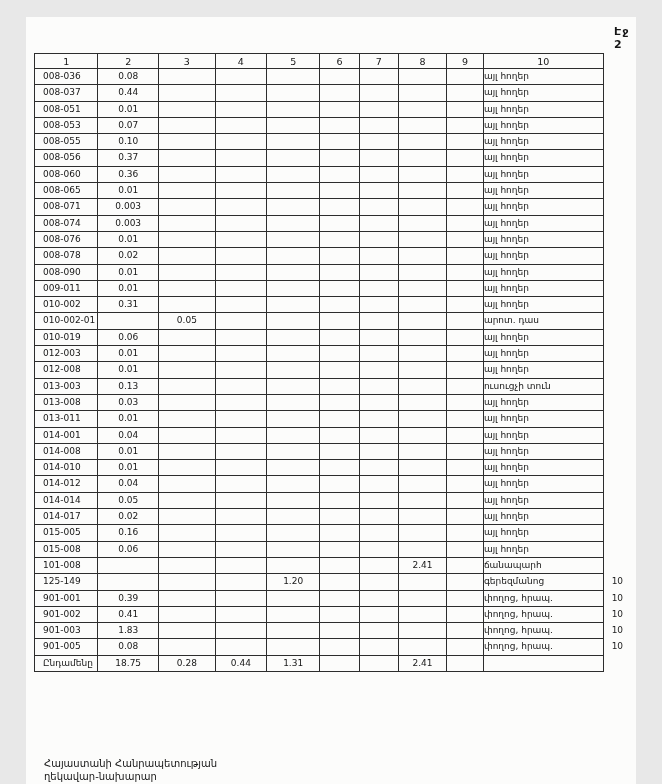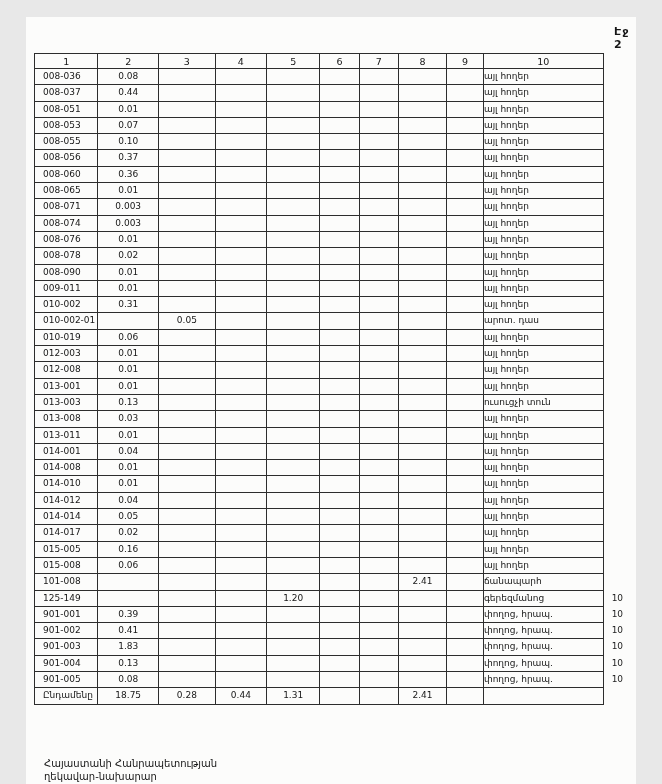--- a/index.html
+++ b/index.html
@@ -352,33 +352,20 @@
           <td class="c4"></td>
           <td class="c5"></td>
           <td class="c6"></td>
           <td class="c7"></td>
           <td class="c8"></td>
           <td class="c9"></td>
           <td class="c10">այլ հողեր</td>
           <td class="margin-note"></td>
         </tr>
         <tr>
-          <td class="c1">013-001</td>
-          <td class="c2">0.01</td>
-          <td class="c3"></td>
-          <td class="c4"></td>
-          <td class="c5"></td>
-          <td class="c6"></td>
-          <td class="c7"></td>
-          <td class="c8"></td>
-          <td class="c9"></td>
-          <td class="c10">այլ հողեր</td>
-          <td class="margin-note"></td>
-        </tr>
-        <tr>
           <td class="c1">013-003</td>
           <td class="c2">0.13</td>
           <td class="c3"></td>
           <td class="c4"></td>
           <td class="c5"></td>
           <td class="c6"></td>
           <td class="c7"></td>
           <td class="c8"></td>
           <td class="c9"></td>
           <td class="c10">ուսուցչի տուն</td>
@@ -562,33 +549,20 @@
           <td class="c6"></td>
           <td class="c7"></td>
           <td class="c8"></td>
           <td class="c9"></td>
           <td class="c10">փողոց, հրապ.</td>
           <td class="margin-note">10</td>
         </tr>
         <tr>
           <td class="c1">901-003</td>
           <td class="c2">1.83</td>
-          <td class="c3"></td>
-          <td class="c4"></td>
-          <td class="c5"></td>
-          <td class="c6"></td>
-          <td class="c7"></td>
-          <td class="c8"></td>
-          <td class="c9"></td>
-          <td class="c10">փողոց, հրապ.</td>
-          <td class="margin-note">10</td>
-        </tr>
-        <tr>
-          <td class="c1">901-004</td>
-          <td class="c2">0.13</td>
           <td class="c3"></td>
           <td class="c4"></td>
           <td class="c5"></td>
           <td class="c6"></td>
           <td class="c7"></td>
           <td class="c8"></td>
           <td class="c9"></td>
           <td class="c10">փողոց, հրապ.</td>
           <td class="margin-note">10</td>
         </tr>

